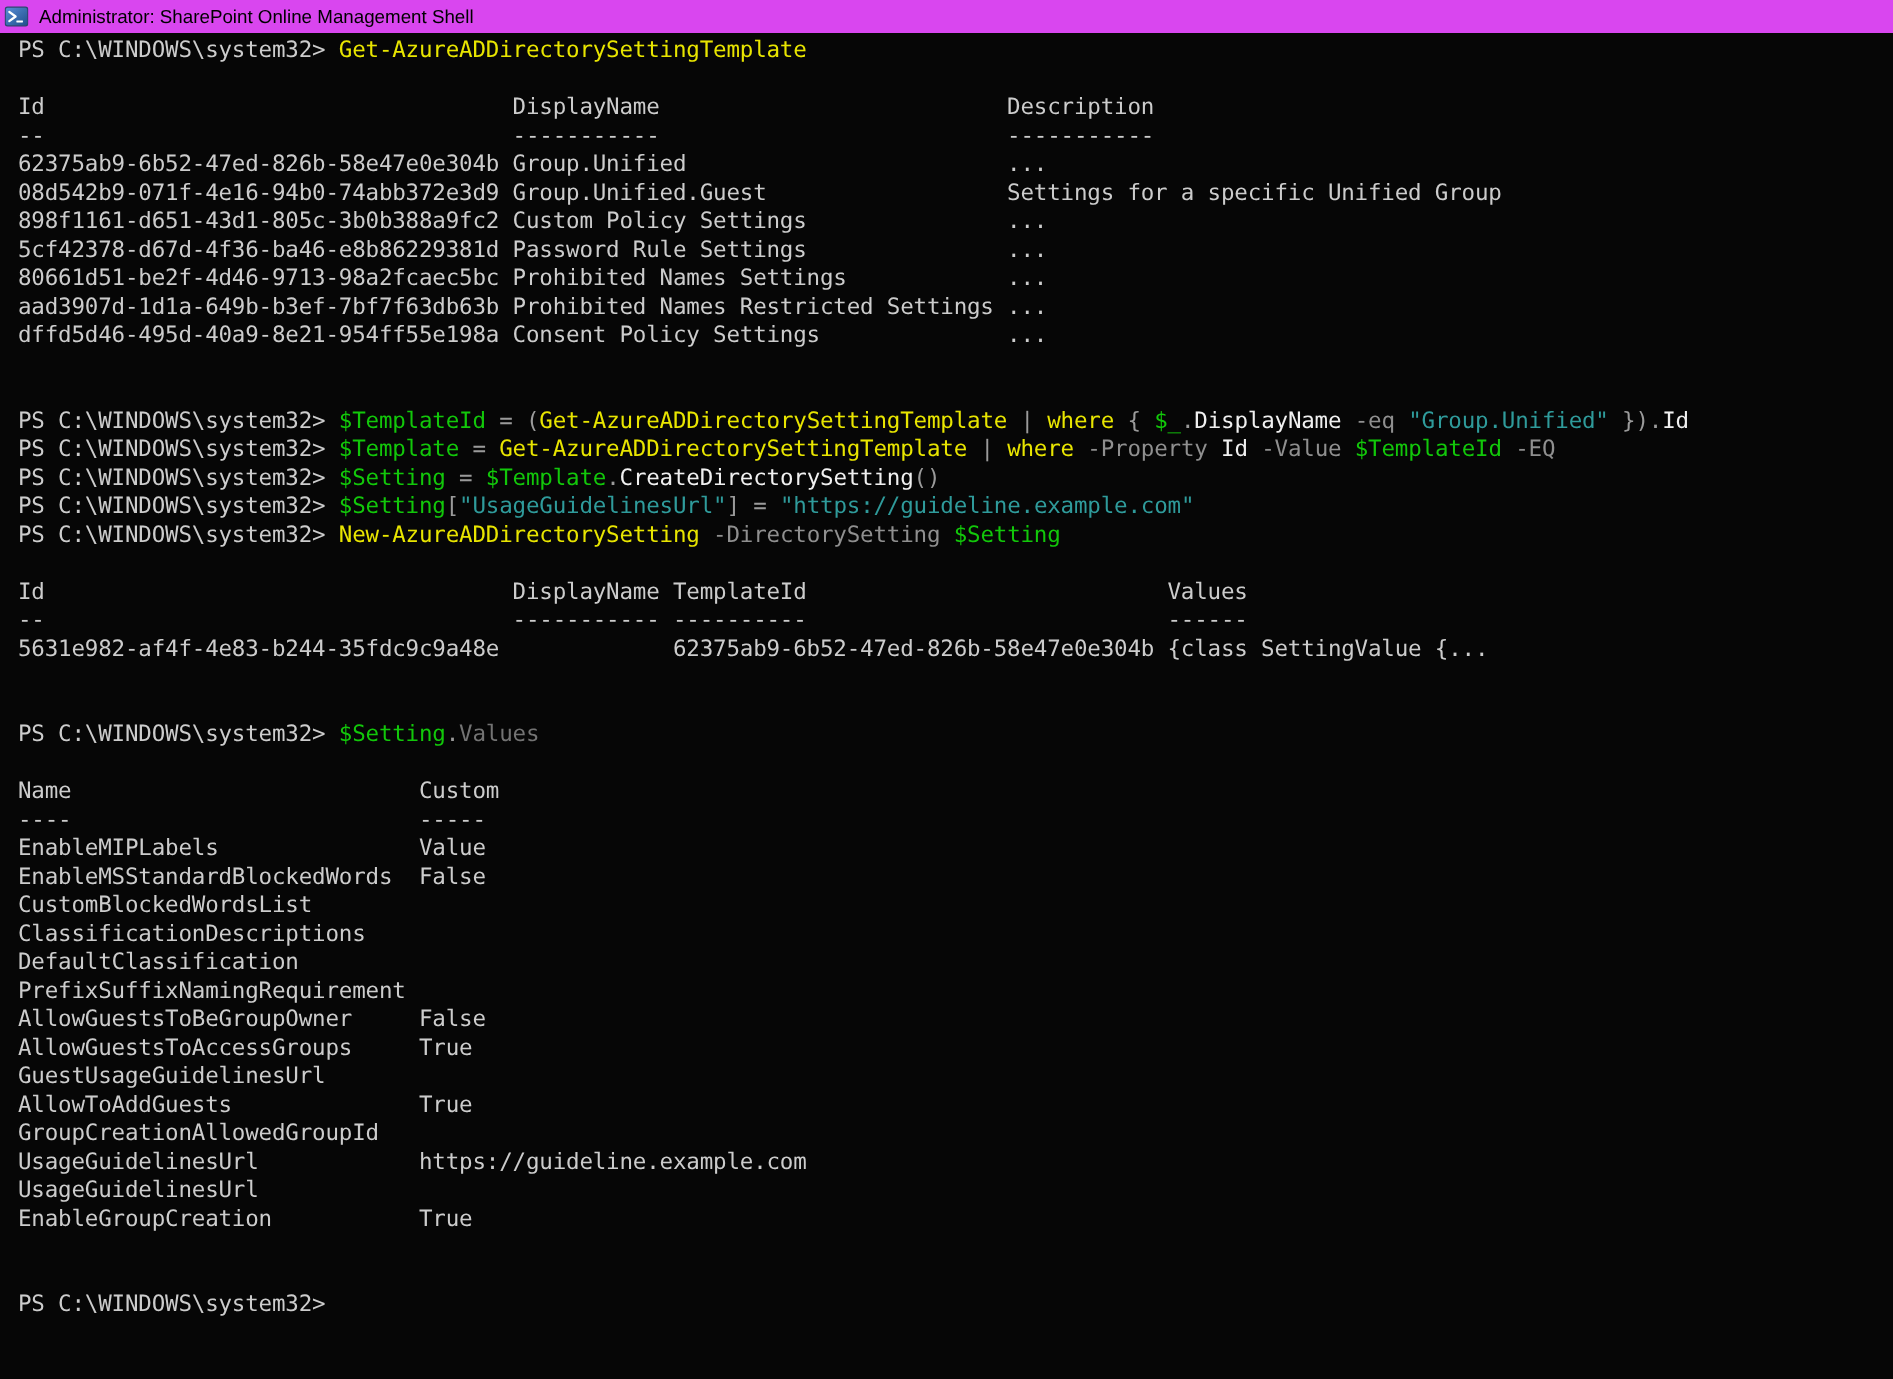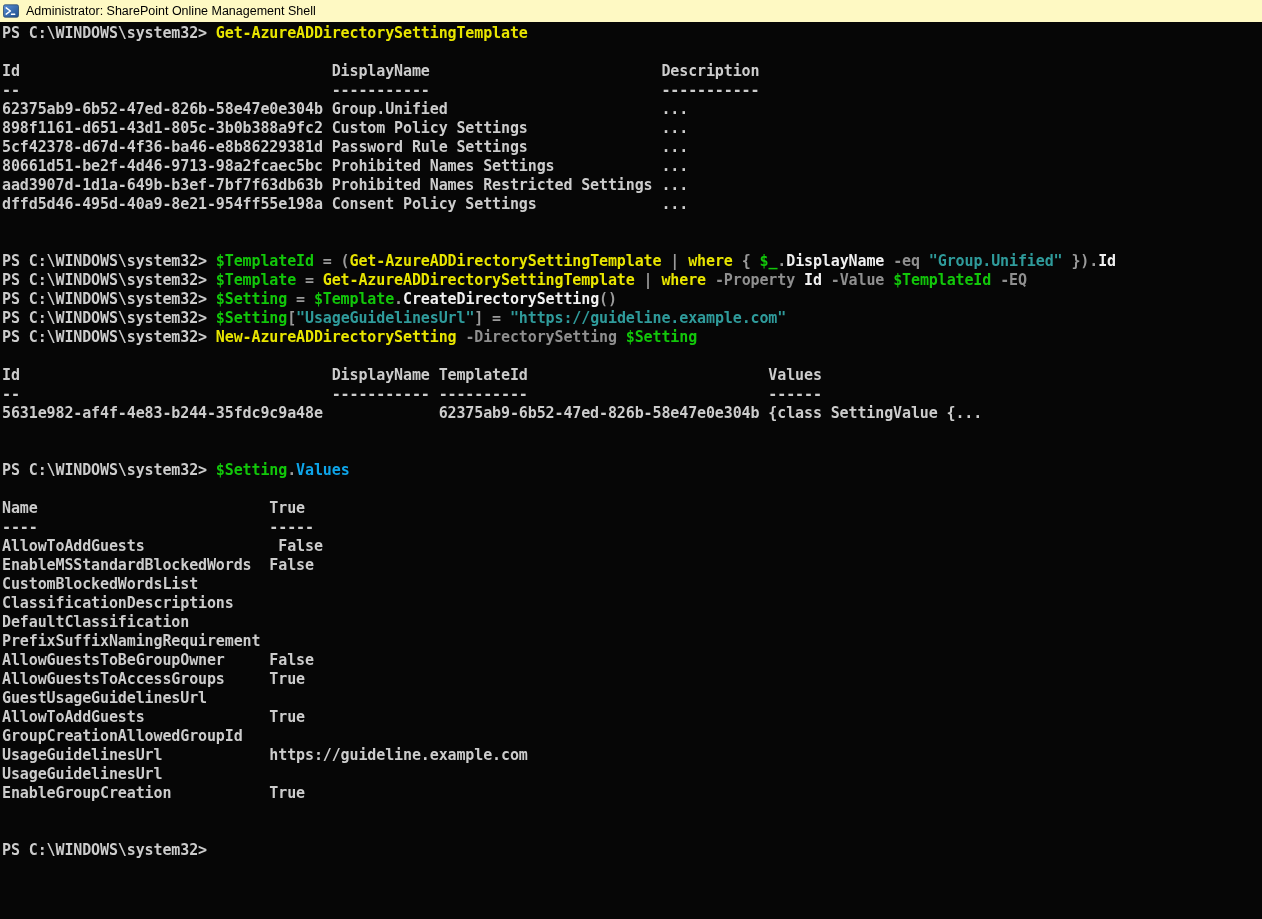--- a/index.html
+++ b/index.html
@@ -23,39 +23,38 @@
   }
   .titlebar .icon {
     width: 16px; height: 16px;
     margin: 0 7px 0 3px;
     display: flex; align-items: center; justify-content: center;
     flex: none;
   }
   .screen {
     flex: 1;
     background: #060606;
-    padding: 2px 0 0 2px;
+    padding: 2px 0 0 12px;
     font-family: "DejaVu Sans Mono", monospace;
     font-size: 15px;
     line-height: 19px;
     letter-spacing: -0.12px;
     cursor: text;
     overflow: hidden;
-    font-weight: bold;
   }
   .line {
     white-space: pre;
     min-height: 19px;
   }
 </style>
 </head>
 <body>
 
 <div class="window">
-  <div class="titlebar" style="background: #fef9c3; color: rgb(0, 0, 0);">
+  <div class="titlebar" style="background: #d946ef; color: rgb(0, 0, 0);">
     <span class="icon">
       <svg width="16" height="16" viewBox="0 0 16 16" aria-hidden="true">
         <defs>
           <linearGradient id="psg" x1="0" y1="0" x2="1" y2="1">
             <stop offset="0" stop-color="#5A8FD6"></stop>
             <stop offset="1" stop-color="#1E4E8C"></stop>
           </linearGradient>
         </defs>
         <rect x="0.5" y="1.8" width="15" height="12.4" rx="1.6" fill="url(#psg)" stroke="#28486E" stroke-width="0.8"></rect>
         <path d="M3.2 4.9 L7.4 8 L3.2 11.1" fill="none" stroke="#FFFFFF" stroke-width="1.5" stroke-linecap="round" stroke-linejoin="round"></path>
@@ -63,43 +62,44 @@
       </svg>
     </span>
     <span class="title">Administrator: SharePoint Online Management Shell</span>
   </div>
   <div class="screen" id="term" style="background: rgb(6, 6, 6); color: rgb(204, 204, 204);">
       <div class="line"><span style="color: rgb(204, 204, 204);">PS C:\WINDOWS\system32&gt; </span><span style="color: rgb(232, 229, 0);">Get-AzureADDirectorySettingTemplate</span></div>
       <div class="line">&nbsp;</div>
       <div class="line">Id                                   DisplayName                          Description</div>
       <div class="line">--                                   -----------                          -----------</div>
       <div class="line">62375ab9-6b52-47ed-826b-58e47e0e304b Group.Unified                        ...</div>
+      <div class="line">08d542b9-071f-4e16-94b0-74abb372e3d9 Group.Unified.Guest                  Settings for a specific Unified Group</div>
       <div class="line">898f1161-d651-43d1-805c-3b0b388a9fc2 Custom Policy Settings               ...</div>
       <div class="line">5cf42378-d67d-4f36-ba46-e8b86229381d Password Rule Settings               ...</div>
       <div class="line">80661d51-be2f-4d46-9713-98a2fcaec5bc Prohibited Names Settings            ...</div>
       <div class="line">aad3907d-1d1a-649b-b3ef-7bf7f63db63b Prohibited Names Restricted Settings ...</div>
       <div class="line">dffd5d46-495d-40a9-8e21-954ff55e198a Consent Policy Settings              ...</div>
       <div class="line">&nbsp;</div>
       <div class="line">&nbsp;</div>
       <div class="line"><span style="color: rgb(204, 204, 204);">PS C:\WINDOWS\system32&gt; </span><span style="color: rgb(18, 199, 10);">$TemplateId</span><span style="color: rgb(154, 154, 154);"> = (</span><span style="color: rgb(232, 229, 0);">Get-AzureADDirectorySettingTemplate</span><span style="color: rgb(154, 154, 154);"> | </span><span style="color: rgb(232, 229, 0);">where</span><span style="color: rgb(154, 154, 154);"> { </span><span style="color: rgb(18, 199, 10);">$_</span><span style="color: rgb(154, 154, 154);">.</span><span style="color: rgb(240, 240, 240);">DisplayName</span><span style="color: rgb(204, 204, 204);"> </span><span style="color: rgb(143, 143, 143);">-eq</span><span style="color: rgb(204, 204, 204);"> </span><span style="color: rgb(47, 155, 155);">"Group.Unified"</span><span style="color: rgb(154, 154, 154);"> }).</span><span style="color: rgb(240, 240, 240);">Id</span></div>
       <div class="line"><span style="color: rgb(204, 204, 204);">PS C:\WINDOWS\system32&gt; </span><span style="color: rgb(18, 199, 10);">$Template</span><span style="color: rgb(154, 154, 154);"> = </span><span style="color: rgb(232, 229, 0);">Get-AzureADDirectorySettingTemplate</span><span style="color: rgb(154, 154, 154);"> | </span><span style="color: rgb(232, 229, 0);">where</span><span style="color: rgb(204, 204, 204);"> </span><span style="color: rgb(143, 143, 143);">-Property</span><span style="color: rgb(204, 204, 204);"> </span><span style="color: rgb(240, 240, 240);">Id</span><span style="color: rgb(204, 204, 204);"> </span><span style="color: rgb(143, 143, 143);">-Value</span><span style="color: rgb(204, 204, 204);"> </span><span style="color: rgb(18, 199, 10);">$TemplateId</span><span style="color: rgb(204, 204, 204);"> </span><span style="color: rgb(143, 143, 143);">-EQ</span></div>
       <div class="line"><span style="color: rgb(204, 204, 204);">PS C:\WINDOWS\system32&gt; </span><span style="color: rgb(18, 199, 10);">$Setting</span><span style="color: rgb(154, 154, 154);"> = </span><span style="color: rgb(18, 199, 10);">$Template</span><span style="color: rgb(154, 154, 154);">.</span><span style="color: rgb(240, 240, 240);">CreateDirectorySetting</span><span style="color: rgb(154, 154, 154);">()</span></div>
       <div class="line"><span style="color: rgb(204, 204, 204);">PS C:\WINDOWS\system32&gt; </span><span style="color: rgb(18, 199, 10);">$Setting</span><span style="color: rgb(154, 154, 154);">[</span><span style="color: rgb(47, 155, 155);">"UsageGuidelinesUrl"</span><span style="color: rgb(154, 154, 154);">] = </span><span style="color: rgb(47, 155, 155);">"https://guideline.example.com"</span></div>
       <div class="line"><span style="color: rgb(204, 204, 204);">PS C:\WINDOWS\system32&gt; </span><span style="color: rgb(232, 229, 0);">New-AzureADDirectorySetting</span><span style="color: rgb(204, 204, 204);"> </span><span style="color: rgb(143, 143, 143);">-DirectorySetting</span><span style="color: rgb(204, 204, 204);"> </span><span style="color: rgb(18, 199, 10);">$Setting</span></div>
       <div class="line">&nbsp;</div>
       <div class="line">Id                                   DisplayName TemplateId                           Values</div>
       <div class="line">--                                   ----------- ----------                           ------</div>
       <div class="line">5631e982-af4f-4e83-b244-35fdc9c9a48e             62375ab9-6b52-47ed-826b-58e47e0e304b {class SettingValue {...</div>
       <div class="line">&nbsp;</div>
       <div class="line">&nbsp;</div>
-      <div class="line"><span style="color: rgb(204, 204, 204);">PS C:\WINDOWS\system32&gt; </span><span style="color: rgb(18, 199, 10);">$Setting</span><span style="color: rgb(154, 154, 154);">.</span><span style="color: #0ea5e9; text-align: center;">Values</span></div>
+      <div class="line"><span style="color: rgb(204, 204, 204);">PS C:\WINDOWS\system32&gt; </span><span style="color: rgb(18, 199, 10);">$Setting</span><span style="color: rgb(154, 154, 154);">.</span><span style="color: #737373; text-align: center;">Values</span></div>
       <div class="line">&nbsp;</div>
-      <div class="line">Name                          True</div>
+      <div class="line">Name                          Custom</div>
       <div class="line">----                          -----</div>
-      <div class="line">AllowToAddGuests               False</div>
+      <div class="line">EnableMIPLabels               Value</div>
       <div class="line">EnableMSStandardBlockedWords  False</div>
       <div class="line">CustomBlockedWordsList</div>
       <div class="line">ClassificationDescriptions</div>
       <div class="line">DefaultClassification</div>
       <div class="line">PrefixSuffixNamingRequirement</div>
       <div class="line">AllowGuestsToBeGroupOwner     False</div>
       <div class="line">AllowGuestsToAccessGroups     True</div>
       <div class="line">GuestUsageGuidelinesUrl</div>
       <div class="line">AllowToAddGuests              True</div>
       <div class="line">GroupCreationAllowedGroupId</div>

